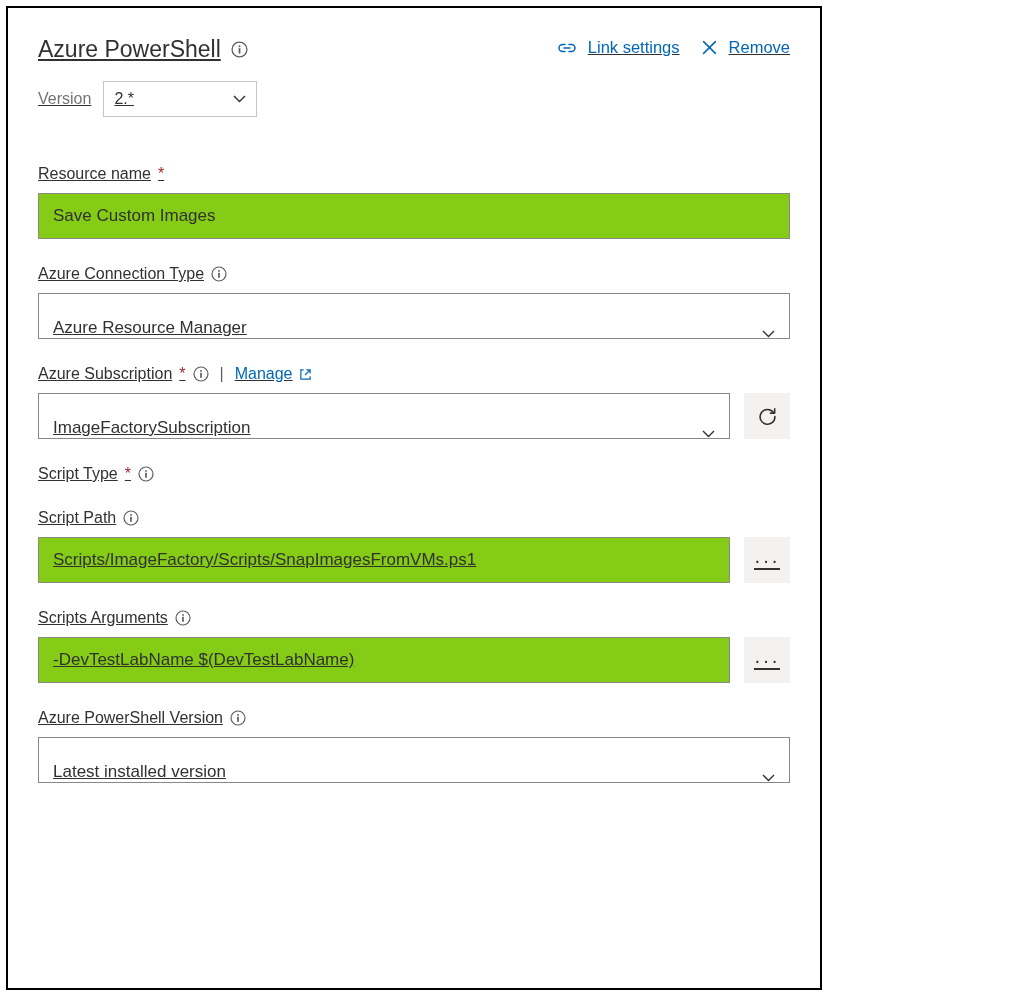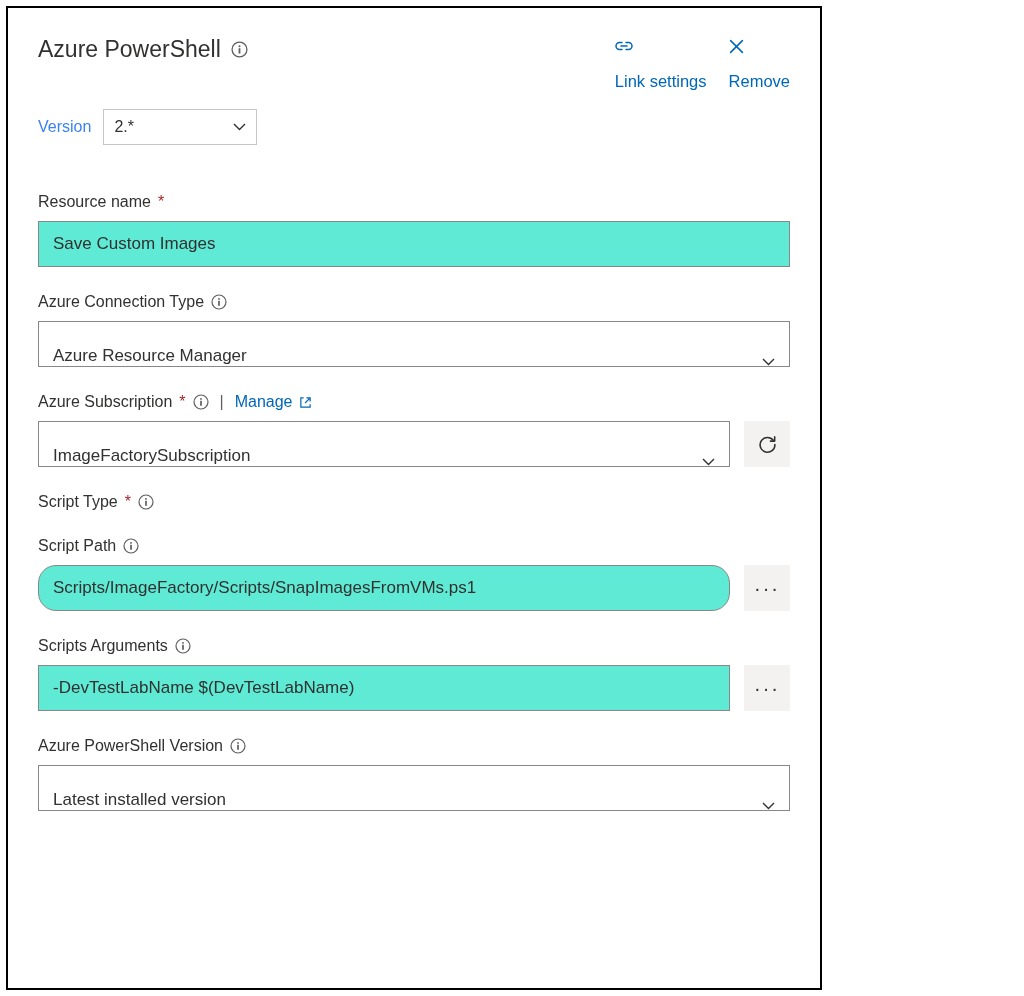--- a/index.html
+++ b/index.html
@@ -8,20 +8,21 @@
     padding: 0;
     background: #fff;
     font-family: "Segoe UI", -apple-system, BlinkMacSystemFont, sans-serif;
     font-size: 16px;
     color: #323130;
   }
   .outer {
     width: 828px;
     height: 996px;
     padding: 6px;
+    text-decoration: underline;
   }
   .panel {
     width: 100%;
     height: 100%;
     border: 2px solid #000;
     padding: 28px 30px 20px 30px;
   }
   .header-row {
     display: flex;
     justify-content: space-between;
@@ -38,37 +39,36 @@
     color: #323130;
   }
   .header-actions {
     display: flex;
     gap: 22px;
     align-items: center;
     margin-top: 2px;
   }
   .link-action {
     display: flex;
-    align-items: flex-start;
-    gap: 18px;
+    align-items: center;
+    gap: 12px;
     color: #0067b8;
     font-size: 16.5px;
     cursor: pointer;
-    flex-direction: column;
   }
   .link-action svg { flex-shrink: 0; }
   .version-row {
     display: flex;
     align-items: center;
     gap: 12px;
     margin-top: 18px;
   }
   .version-label {
     font-size: 16px;
-    color: #3b82f6;
+    color: #737373;
   }
   .version-dd {
     display: flex;
     align-items: center;
     justify-content: space-between;
     width: 154px;
     height: 36px;
     border: 1px solid #c8c6c4;
     padding: 0 10px;
     font-size: 16px;
@@ -108,21 +108,21 @@
     align-items: stretch;
   }
   .text-input {
     width: 100%;
     height: 46px;
     border: 1px solid #8a8886;
     padding: 12px 14px;
     font-size: 17px;
     font-family: inherit;
     color: #323130;
-    background: #5eead4;
+    background: #84cc16;
   }
   .select-box {
     flex: 1;
     height: 46px;
     border: 1px solid #8a8886;
     padding: 0 14px;
     background: #fff;
     display: flex;
     align-items: flex-end;
     justify-content: space-between;
@@ -283,21 +283,21 @@
         <span>Script Path</span>
         <span class="info-icon">
           <svg width="16" height="16" viewBox="0 0 16 16" fill="none">
               <circle cx="8" cy="8" r="7" stroke="#605e5c" stroke-width="1.2"></circle>
               <circle cx="8" cy="4.9" r="0.95" fill="#605e5c"></circle>
               <rect x="7.15" y="6.8" width="1.7" height="5" fill="#605e5c"></rect>
             </svg>
         </span>
       </div>
       <div class="control-row">
-        <input class="text-input" style="flex: 1 1 0%; border-radius: 18px;" type="text" value="Scripts/ImageFactory/Scripts/SnapImagesFromVMs.ps1">
+        <input class="text-input" style="flex: 1 1 0%;" type="text" value="Scripts/ImageFactory/Scripts/SnapImagesFromVMs.ps1">
         <div class="square-btn">
           <span class="ellipsis">···</span>
         </div>
       </div>
     </div>
 
     <div class="field">
       <div class="label-row">
         <span>Scripts Arguments</span>
         <span class="info-icon">

